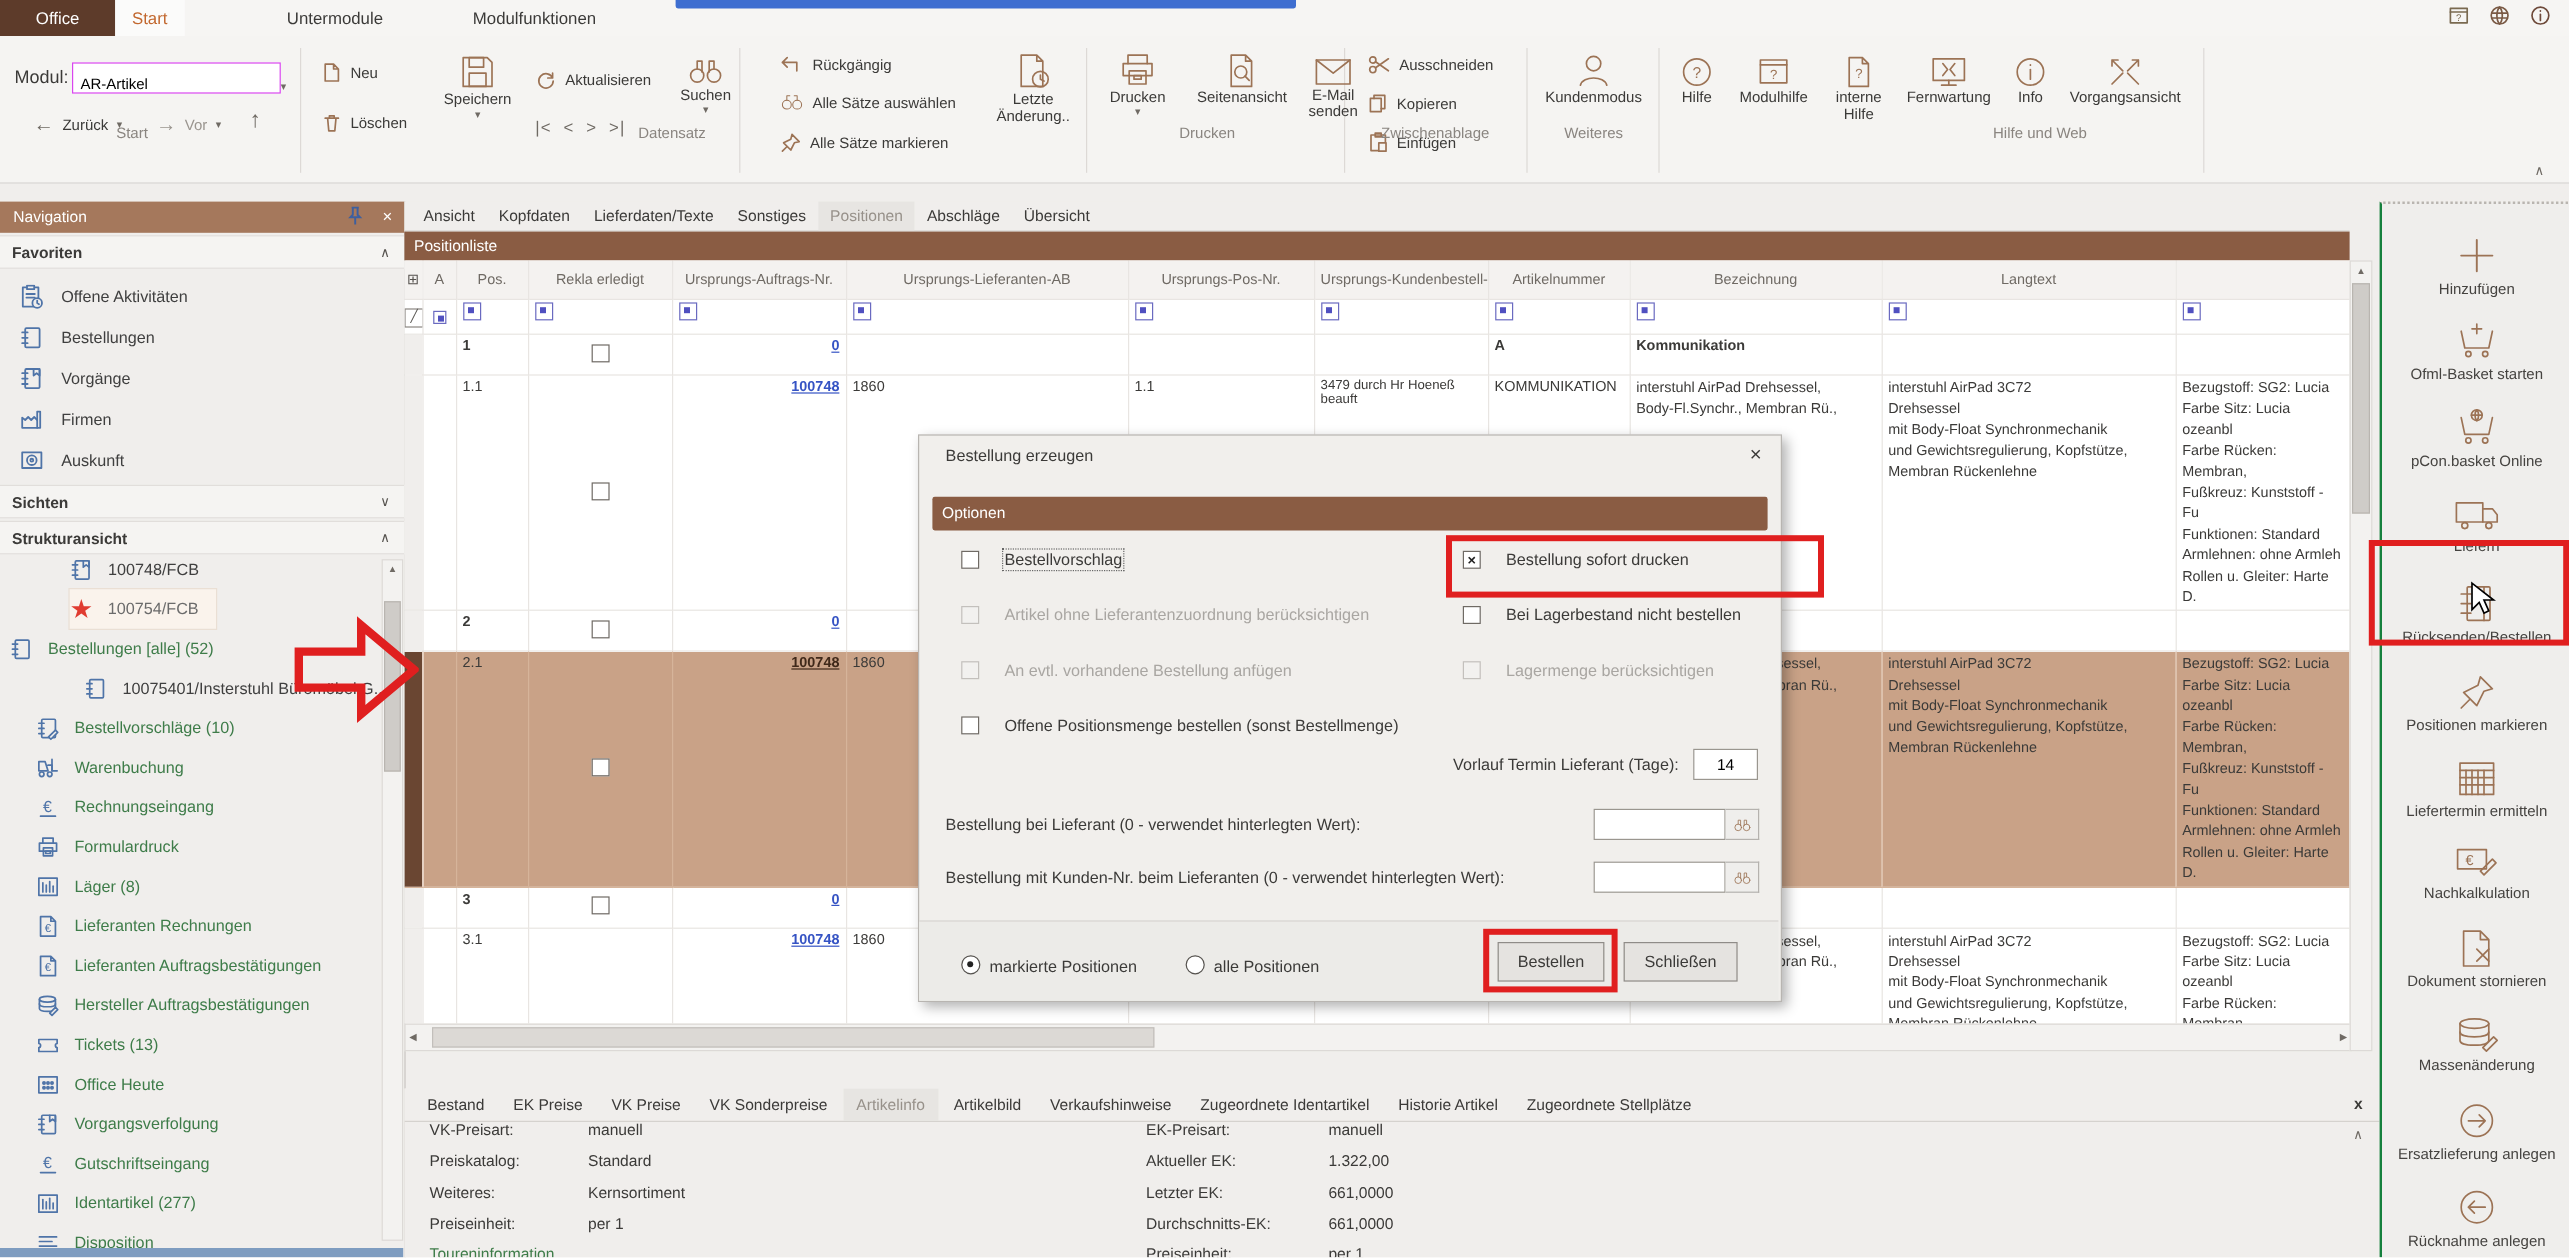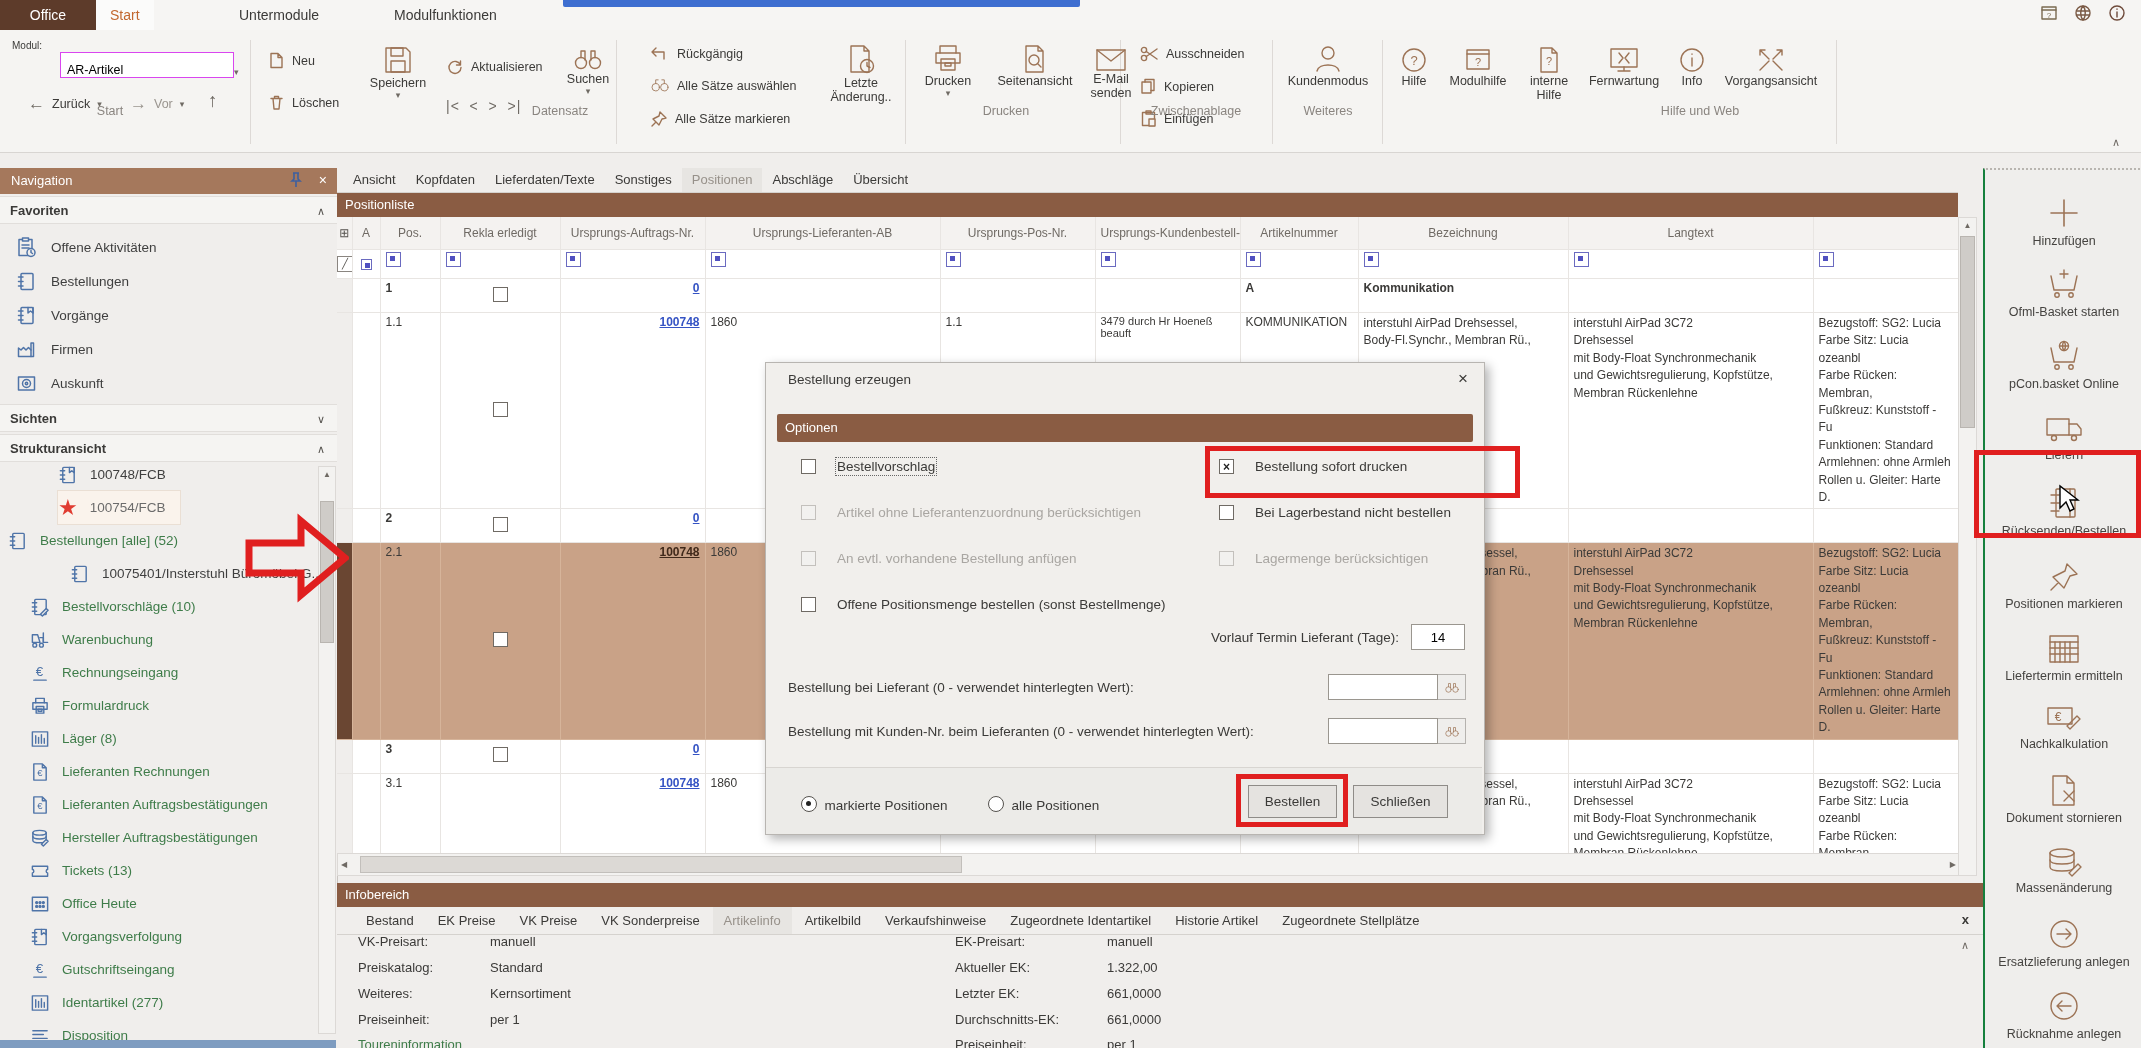--- a/index.html
+++ b/index.html
@@ -79,21 +79,21 @@
   .tinput{border:1px solid #9a968f;background:#fff;height:26px;box-sizing:border-box;font:13px "Liberation Sans",sans-serif;padding:0 5px}
   .binoc{display:inline-flex;align-items:center;justify-content:center;width:28px;height:26px;border:1px solid #b5b2ae;border-left:none;background:#efeeec;box-sizing:border-box}
   .dfoot{position:absolute;left:0;top:404px;width:716px;height:66px;background:#ecebe8;border-top:1px solid #d8d5d1}
   .radio{display:inline-block;width:14px;height:14px;border:1px solid #55524e;border-radius:50%;background:#fff;position:relative;vertical-align:-2px}
   .radio.sel::after{content:"";position:absolute;left:3.5px;top:3.5px;width:5px;height:5px;border-radius:50%;background:#222}
   .dbtn{position:absolute;height:33px;background:#e5e3e0;border:1px solid #8f8c88;font:13.5px "Liberation Sans",sans-serif;text-align:center;line-height:31px;box-sizing:border-box}
   
   .sidebar{left:1983px;top:168px;width:168px;height:880px;background:#efeeec;border-left:2px solid #15803d;border-top:2px dotted #b9b5b0;box-sizing:border-box}
   .sbitem{position:absolute;left:0;width:158px;display:flex;flex-direction:column;align-items:center;gap:4px;font-size:12.5px;color:#454340;text-align:center;line-height:1.1}
   
-  .itabs{display:flex;gap:2px;padding-left:18px}
+  .itabs{display:flex;gap:2px;padding-left:8px}
   .itab{padding:0 11px;line-height:27px;font-size:13px;white-space:nowrap}
   .itab.active{background:#e7e5e2;color:#97918a}
   .irow{position:absolute;font-size:13px;white-space:nowrap}
   .ilabel{display:inline-block}
   .greenlink{color:#3e7c49;text-decoration:underline}
   
   .redbox{border:5px solid #e01f1f;box-sizing:border-box;z-index:20;background:transparent}
 </style>
 </head>
 <body>
@@ -123,21 +123,21 @@
 
   <div class="abs ribbon"></div>
   <div class="abs rdiv" style="left:250px;top:40px"></div>
   <div class="abs rdiv" style="left:616px;top:40px"></div>
   <div class="abs rdiv" style="left:905px;top:40px"></div>
   <div class="abs rdiv" style="left:1120px;top:40px"></div>
   <div class="abs rdiv" style="left:1272px;top:40px"></div>
   <div class="abs rdiv" style="left:1382px;top:40px"></div>
   <div class="abs rdiv" style="left:1836px;top:40px"></div>
 
-  <div class="abs" style="left:12px;top:40px;font-size:10px">Modul:</div>
+  <div class="abs" style="left:12px;top:56px;font-size:15px">Modul:</div>
   <div class="abs combo" style="left:60px;top:52px;width:172px">
     <input readonly="" value="AR-Artikel" style="">
     <span class="drop" style="padding-right:5px">▾</span>
   </div>
   <div class="abs rsmall" style="left:28px;top:94px">
       <span style="font-size:17px;color:#6f6a64">←</span>
       <span>Zurück</span>
       <span class="drop">▾</span>
     </div>
   <div class="abs rsmall gray" style="left:130px;top:94px">
@@ -725,21 +725,20 @@
   <div class="abs hsb" style="left:337px;top:853px;width:1621px;height:21px">
     <span class="abs sbarrow" style="left:3px;top:3px">◀</span>
     <div class="thumb" style="left:22px;width:600px"></div>
     <span class="abs sbarrow" style="right:3px;top:3px">▶</span>
   </div>
   <div class="abs vsb" style="left:1958px;top:217px;width:17px;height:657px">
     <div class="sbarrow">▲</div>
     <div class="thumb" style="top:18px;height:190px;width:13px"></div>
   </div>
 
-  <div class="abs brownbar" style="left:337px;top:883px;width:1646px;height:24px"><span>Infobereich</span></div>
   <div class="abs" style="left:337px;top:907px;width:1646px;height:141px;background:#f0eeec;overflow:hidden">
     <div class="itabs" style="border-bottom:1px solid #d5d2ce;background:#f0eeec">
       <div class="itab">Bestand</div>
       <div class="itab">EK Preise</div>
       <div class="itab">VK Preise</div>
       <div class="itab">VK Sonderpreise</div>
       <div class="itab active">Artikelinfo</div>
       <div class="itab">Artikelbild</div>
       <div class="itab">Verkaufshinweise</div>
       <div class="itab">Zugeordnete Identartikel</div>

